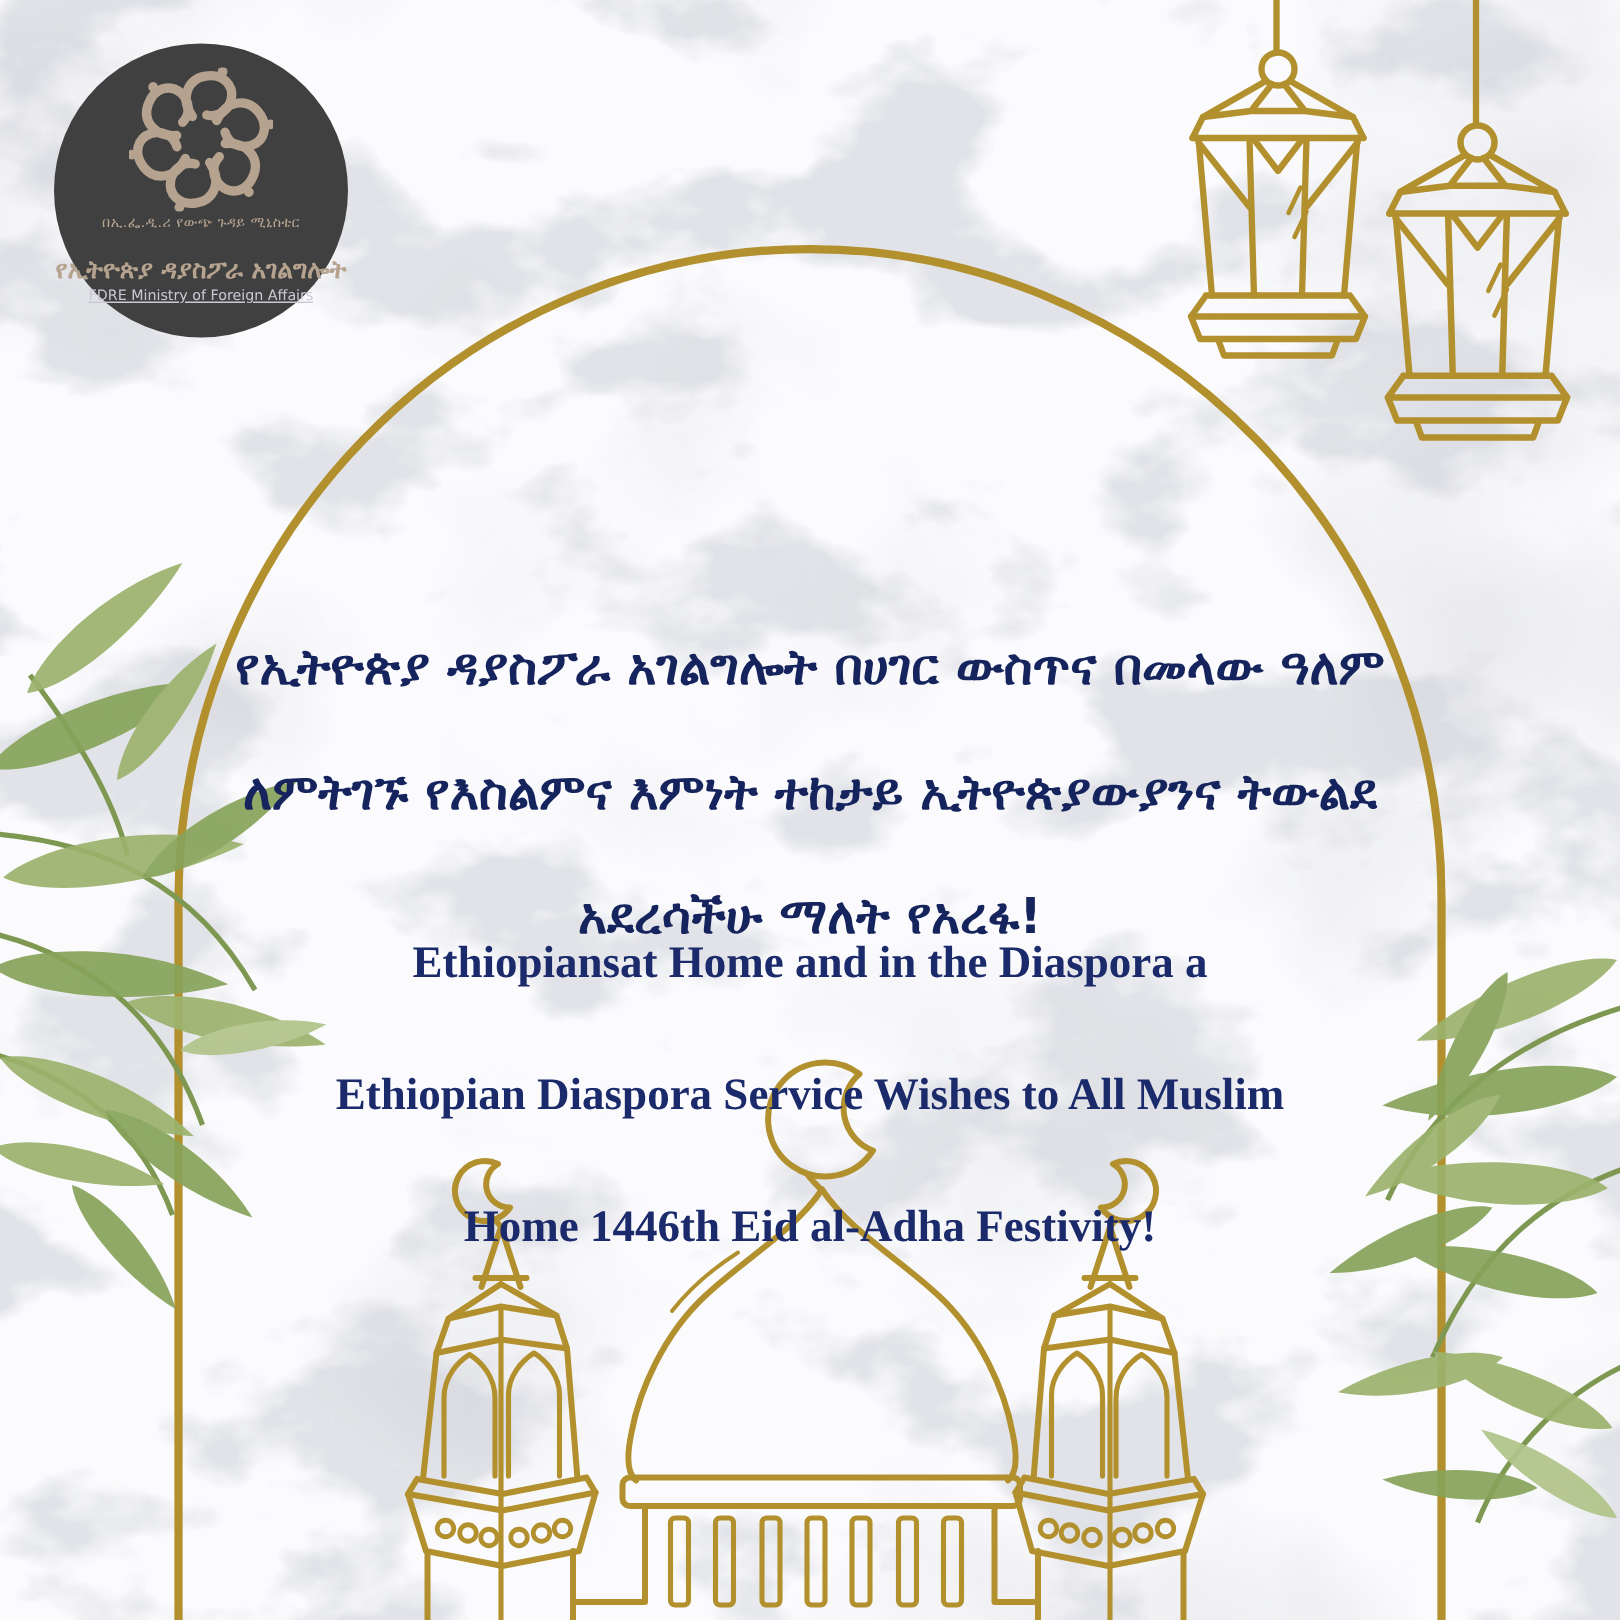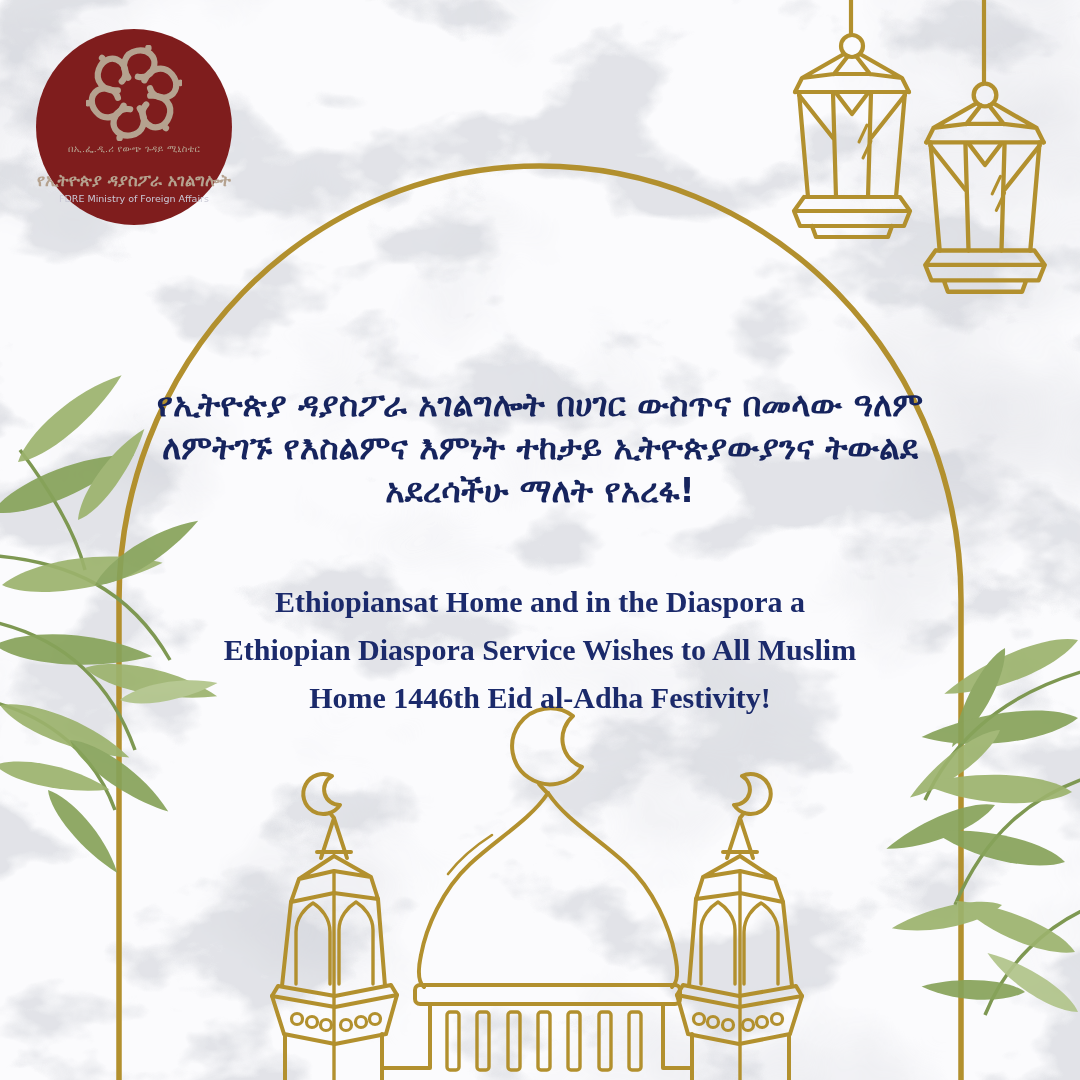--- a/index.html
+++ b/index.html
@@ -12,35 +12,35 @@
   
   .logo{
     position:absolute;left:36px;top:29px;width:196px;height:196px;
     border-radius:50%;
     display:flex;flex-direction:column;align-items:center;
     text-align:center;
   }
   .logo-mark{margin-top:16px;}
   .logo-t1{font-size:9.5px;letter-spacing:.3px;margin-top:2px;}
   .logo-t2{font-size:16.5px;font-weight:bold;margin-top:16px;}
-  .logo-t3{font-size:9.5px;margin-top:3px;}
+  .logo-t3{font-size:9.5px;margin-top:3px;text-decoration:underline;}
   .logo-t4{font-size:16px;margin-top:0px;}
   
   .amharic-message{
     position:absolute;left:50%;top:383px;transform:translateX(-50%);
     width:860px;text-align:center;
     font-weight:bold;font-size:33px;line-height:43px;
   }
   .english-message{
     position:absolute;left:50%;top:578px;transform:translateX(-50%);
     width:900px;text-align:center;
     font-family:"Liberation Serif","DejaVu Serif",serif;
     font-weight:bold;font-size:30px;line-height:48px;
   }
-  .msg-line{white-space:nowrap;}
+  .msg-line{white-space:nowrap;margin-top:40px;}
 </style>
 </head>
 <body>
 
 <div class="canvas">
 
   <svg class="layer" xmlns="http://www.w3.org/2000/svg">
     <defs>
       <filter id="veins" x="0" y="0" width="100%" height="100%">
         <feTurbulence type="fractalNoise" baseFrequency="0.006 0.009" numOctaves="5" seed="11"></feTurbulence>
@@ -169,21 +169,21 @@
         <use href="#leaf" transform="translate(995,805) rotate(160) scale(1.3)" fill="#87a35a"></use>
         <use href="#leaf" transform="translate(1065,862) rotate(195) scale(1.5)" fill="#87a35a"></use>
         <use href="#leaf" transform="translate(1002,905) rotate(170) scale(1.25)" fill="#9cb36d"></use>
         <use href="#leaf" transform="translate(1075,952) rotate(205) scale(1.45)" fill="#9cb36d"></use>
         <use href="#leaf" transform="translate(1025,992) rotate(185) scale(1.15)" fill="#87a35a"></use>
         <use href="#leaf" transform="translate(1078,1012) rotate(215) scale(1.2)" fill="#b1c48a"></use>
       </g>
     </g>
   </svg>
 
-  <div class="logo" style="background:#7f1d1d;">
+  <div class="logo" style="background:#404040;">
     <svg class="logo-mark" width="96" height="96" viewBox="-50 -50 100 100" xmlns="http://www.w3.org/2000/svg">
       <defs>
         <g id="petal">
           <path d="M-6,-16 C-15,-29 -9,-42 3,-44 C15,-46 23,-38 21,-28 C19,-20 12,-15 4,-17" fill="none" stroke="#b5a28f" stroke-width="6.5" stroke-linecap="round"></path>
           <circle cx="15" cy="-47" r="3.4" fill="#b5a28f"></circle>
         </g>
       </defs>
       <use href="#petal"></use>
       <use href="#petal" transform="rotate(60)"></use>
       <use href="#petal" transform="rotate(120)"></use>

